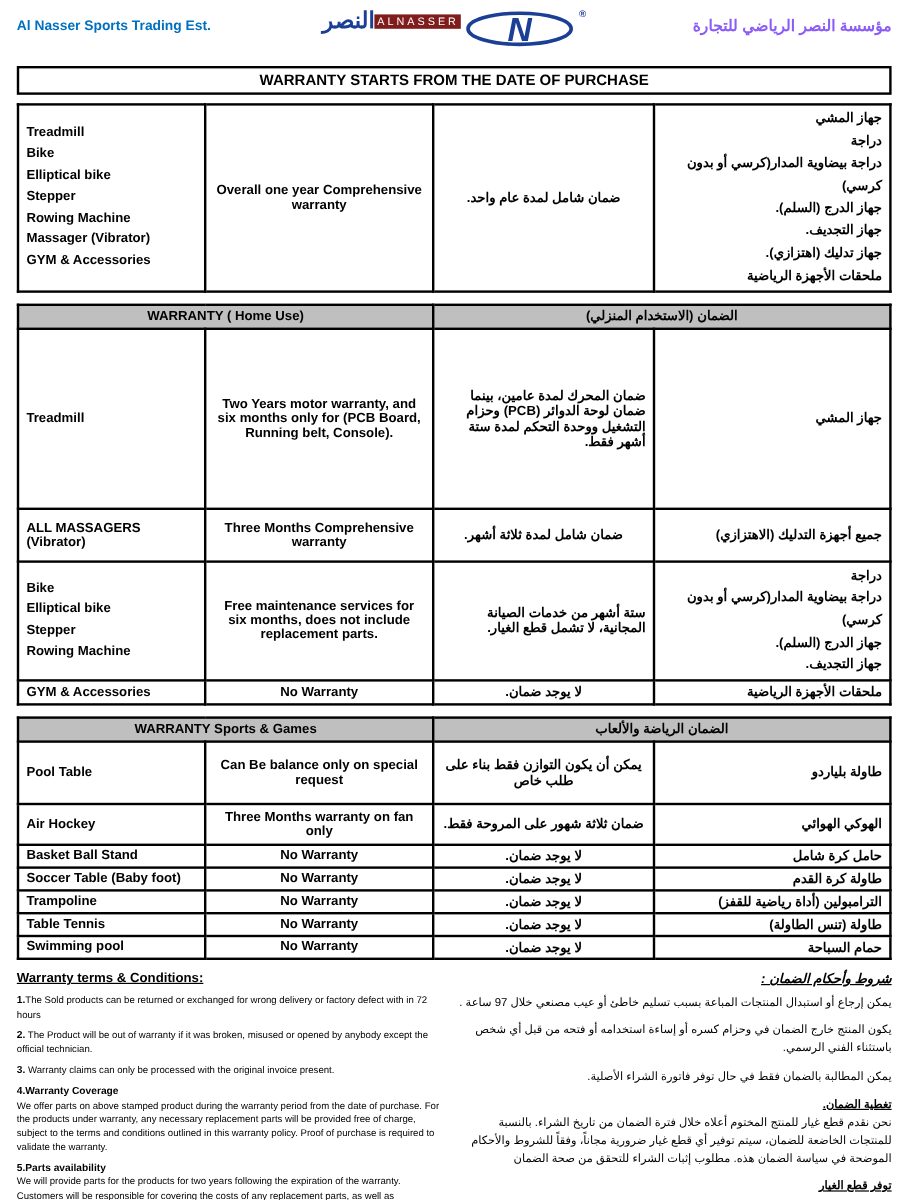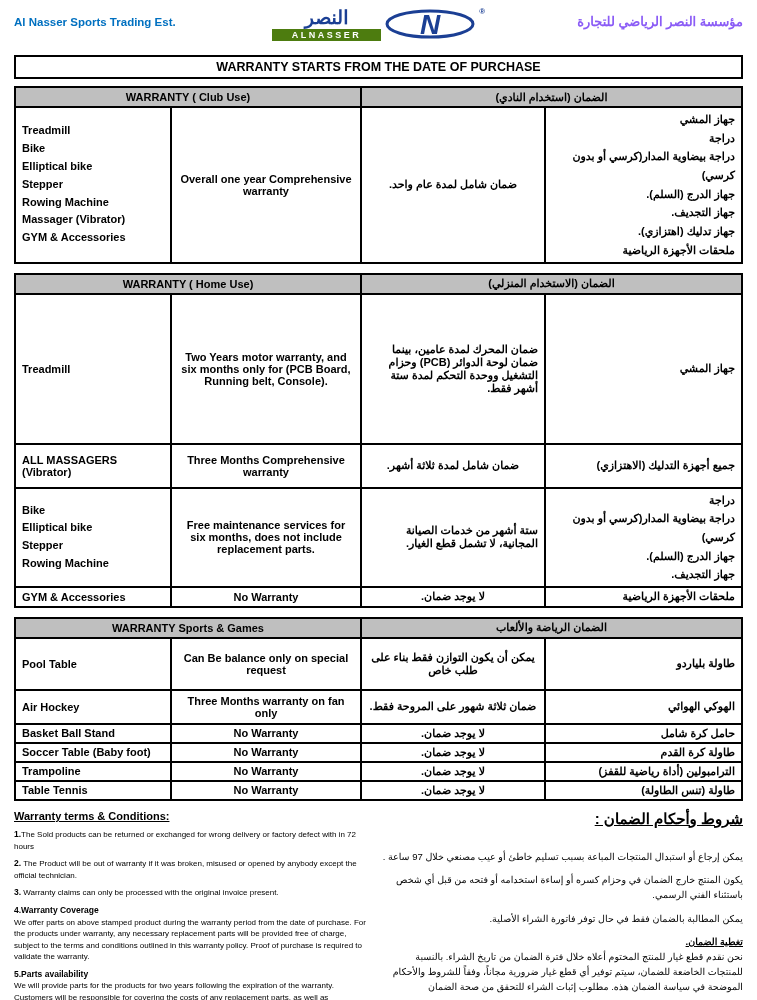--- a/index.html
+++ b/index.html
@@ -9,23 +9,23 @@
     background:#ffffff; color:#000;
     font-family:"Liberation Sans", sans-serif;
   }
   .page { padding:8px 14px 0 14px; }
 
   
   .hdr { display:flex; justify-content:space-between; align-items:flex-start; height:44px; margin-bottom:3px; }
   .company-en { color:#0070c0; font-weight:700; font-size:11.5px; padding-top:8px; width:220px; }
   .company-ar { color:#8b5cf6; font-weight:700; font-size:13px; direction:rtl; text-align:right; padding-top:6px; width:220px; }
   .logo { display:flex; align-items:flex-start; gap:3px; }
-  .logo-stack { display:flex; flex-direction:column; align-items:center; }
+  .logo-stack { display:flex; flex-direction:row; align-items:center; }
   .logo-ar { color:#1b3f94; font-weight:700; font-size:19px; line-height:1.05; }
-  .logo-bar { background:#4d7c0f; color:#fff; font-weight:700; font-size:9px; letter-spacing:2.5px; padding:1px 20px; margin-top:1px; }
+  .logo-bar { background:#7f1d1d; color:#fff; font-weight:400; font-size:9px; letter-spacing:2.5px; padding:1px 2px; margin-top:1px; }
   .logo-mark { display:block; }
   .logo-reg { font-size:8px; color:#1b3f94; font-weight:700; line-height:1; }
 
   
   .banner { border:2.5px solid #000; text-align:center; font-weight:700; font-size:12.5px; padding:3px 0; margin-bottom:7px; }
 
   
   table.wt { width:100%; border-collapse:collapse; table-layout:fixed; margin-bottom:9px; }
   table.wt td { border:2px solid #000; font-weight:700; font-size:11px; padding:2px 6px; vertical-align:middle; }
   td.ar { direction:rtl; text-align:right; }
@@ -38,21 +38,21 @@
   td.bigar { font-size:14px; }
   tr.r20 { height:20px; } tr.r130 { height:130px; } tr.r150 { height:150px; }
   tr.r44 { height:44px; } tr.r70 { height:70px; } tr.r36 { height:52px; }
   tr.r34 { height:34px; } tr.r19 { height:19px;margin-left:40px; }
 
   
   .terms { display:flex; gap:16px; align-items:flex-start; margin-top:2px; }
   .terms-en { flex:0 0 352px; }
   .terms-ar { flex:1; direction:rtl; text-align:right; }
   .terms-title-en { font-size:11px; font-weight:700; text-decoration:underline; margin-bottom:6px; }
-  .terms-title-ar { font-size:15px; font-weight:700; text-decoration:underline; margin-bottom:21px; }
+  .terms-title-ar { font-size:11px; font-weight:700; text-decoration:underline; margin-bottom:6px;font-style:italic; }
   .term-en { font-size:8px; line-height:1.45; margin-bottom:5px; white-space:pre-line; }
   .term-en b { font-size:8.5px; }
   .term-ar { font-size:9.5px; line-height:1.6; margin-bottom:8px; white-space:pre-line; }
   .term-ar b { text-decoration:underline; }
 </style>
 </head>
 <body>
 
 <div class="page">
 
@@ -75,24 +75,20 @@
   <div class="banner">WARRANTY STARTS FROM THE DATE OF PURCHASE</div>
 
   <table class="wt">
     <colgroup>
         <col style="width:156px">
         <col style="width:190px">
         <col style="width:184px">
         <col>
       </colgroup>
     <tbody>
-      <tr class="r20">
-        <td colspan="2" class="gray">WARRANTY ( Club Use)</td>
-        <td colspan="2" class="gray ar c">الضمان (استخدام النادي)</td>
-      </tr>
       <tr class="r130">
         <td class="lines top">Treadmill
 Bike
 Elliptical bike
 Stepper
 Rowing Machine
 Massager (Vibrator)
 GYM &amp; Accessories</td>
         <td class="c">Overall one year Comprehensive warranty</td>
         <td class="ar c">ضمان شامل لمدة عام واحد.</td>
@@ -192,20 +188,26 @@
         <td>Trampoline</td>
         <td class="c">No Warranty</td>
         <td class="ar c">لا يوجد ضمان.</td>
         <td class="ar">الترامبولين (أداة رياضية للقفز)</td>
       </tr>
       <tr class="r19">
         <td>Table Tennis</td>
         <td class="c">No Warranty</td>
         <td class="ar c">لا يوجد ضمان.</td>
         <td class="ar">طاولة (تنس الطاولة)</td>
+      </tr>
+      <tr class="r19">
+        <td>Swimming pool</td>
+        <td class="c">No Warranty</td>
+        <td class="ar c">لا يوجد ضمان.</td>
+        <td class="ar">حمام السباحة</td>
       </tr>
     </tbody>
   </table>
 
   <div class="terms">
     <div class="terms-en">
       <div class="terms-title-en">Warranty terms &amp; Conditions:</div>
       <div class="term-en"><b>1.</b><span>The Sold products can be returned or exchanged for wrong delivery or factory defect with in 72 hours</span></div>
       <div class="term-en"><b>2.</b><span> The Product will be out of warranty if it was broken, misused or opened by anybody except the official technician.</span></div>
       <div class="term-en"><b>3.</b><span> Warranty claims can only be processed with the original invoice present.</span></div>

